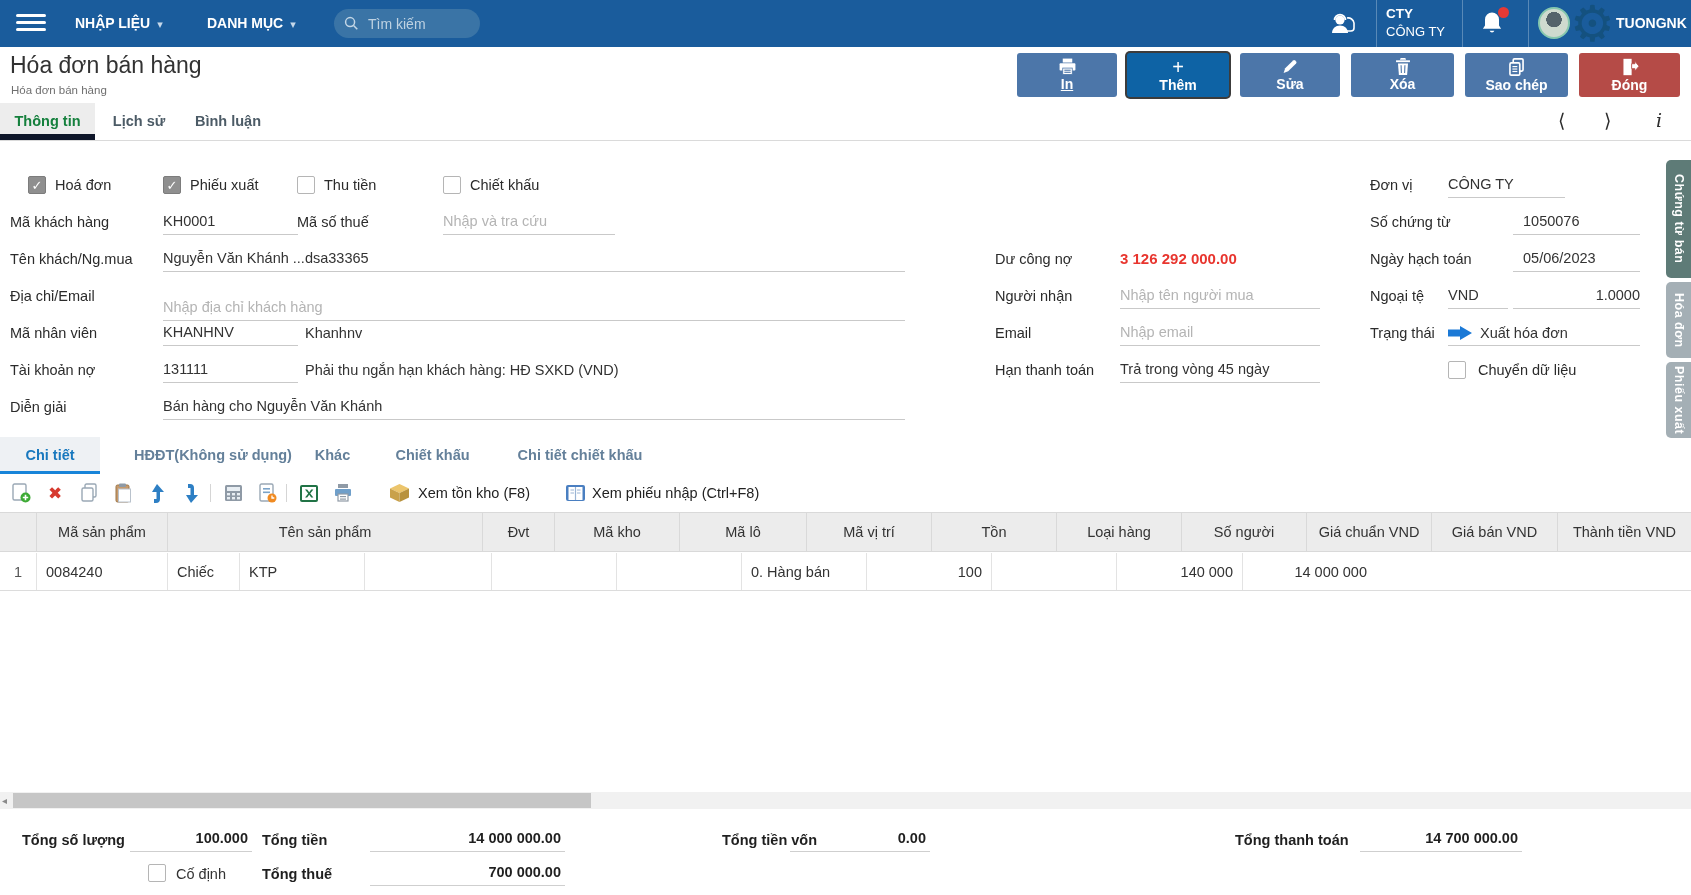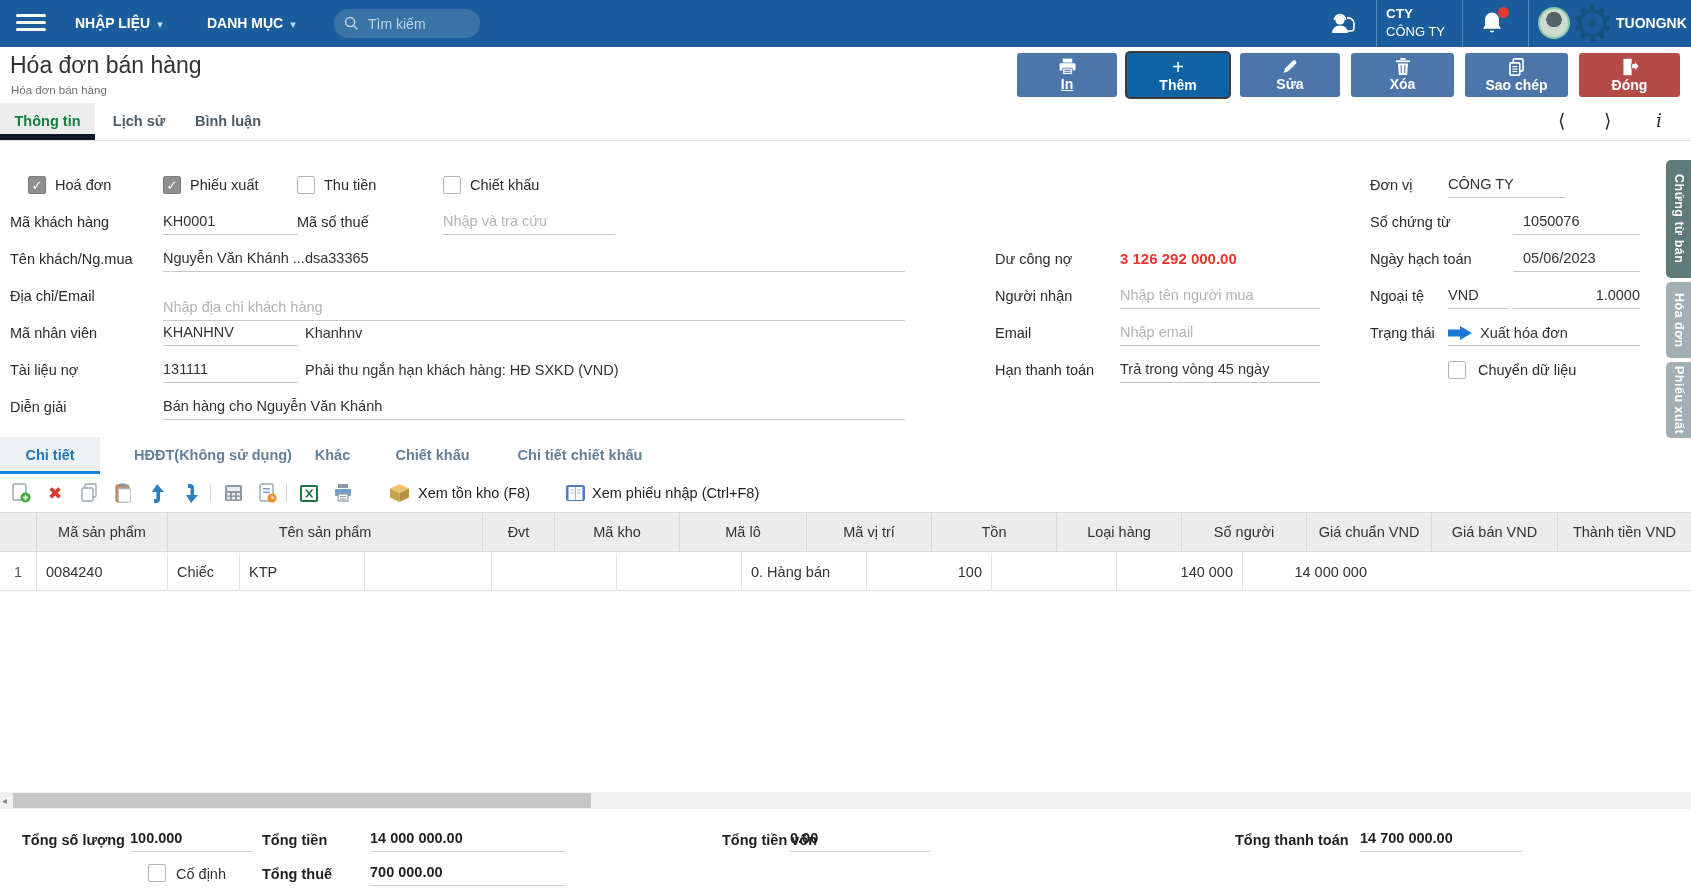--- a/index.html
+++ b/index.html
@@ -82,21 +82,21 @@
   .w10{width:125px;}.w11{width:126px;}.w12{width:134px;}
 
   
   .hscroll{position:absolute;top:792px;left:0;width:1691px;height:17px;background:#f1f1f1;}
   .hthumb{position:absolute;left:13px;top:1px;width:578px;height:15px;background:#c6c6c6;cursor:pointer;}
   .harrow{position:absolute;left:2px;top:0;height:17px;line-height:17px;font-size:10px;color:#8a8a8a;cursor:pointer;}
 
   
   .fl{position:absolute;font-size:14.5px;font-weight:700;color:#1f1f1f;height:24px;line-height:24px;white-space:nowrap;}
   .fl.reg{font-weight:400;color:#333;}
-  .fv{position:absolute;height:26px;line-height:24px;border-bottom:1px solid #cfcfcf;font-size:14.5px;font-weight:700;color:#1f1f1f;box-sizing:border-box;padding-right:4px;}
+  .fv{position:absolute;height:26px;line-height:24px;border-bottom:1px solid #cfcfcf;font-size:14.5px;font-weight:700;color:#1f1f1f;text-align:right;box-sizing:border-box;padding-right:4px;}
 </style>
 </head>
 <body>
 
 <div class="app">
 
   <div class="navbar">
     <div class="hamburger">
         <span></span>
         <span></span>
@@ -239,21 +239,21 @@
   <div class="flabel" style="left:995px;top:322px;">Email</div>
   <div class="ffield" style="left:1120px;top:320px;width:200px;"><input placeholder="Nhập email" style=""></div>
   <div class="flabel" style="left:1370px;top:322px;">Trạng thái</div>
   <div class="statusrow" style="left:1448px;top:320px;width:192px;">
     <svg width="24" height="14" viewBox="0 0 24 14">
         <path d="M0 3.5h12V0l12 7-12 7v-3.5H0z" fill="#1b79d6"></path>
       </svg>
     <span>Xuất hóa đơn</span>
   </div>
 
-  <div class="flabel" style="left:10px;top:359px;">Tài liệu nợ</div>
+  <div class="flabel" style="left:10px;top:359px;">Tài khoản nợ</div>
   <div class="ffield" style="left:163px;top:357px;width:135px;"><input value="131111" style=""></div>
   <div class="fstatic" style="left:305px;top:359px;">Phải thu ngắn hạn khách hàng: HĐ SXKD (VND)</div>
   <div class="flabel" style="left:995px;top:359px;text-align:center;">Hạn thanh toán</div>
   <div class="ffield" style="left:1120px;top:357px;width:200px;"><input value="Trả trong vòng 45 ngày" style=""></div>
   <div class="cb" style="left:1448px;top:361px;"></div>
   <div class="flabel" style="left:1478px;top:359px;">Chuyển dữ liệu</div>
 
   <div class="flabel" style="left:10px;top:396px;">Diễn giải</div>
   <div class="ffield" style="left:163px;top:394px;width:742px;"><input value="Bán hàng cho Nguyễn Văn Khánh" style=""></div>
 

